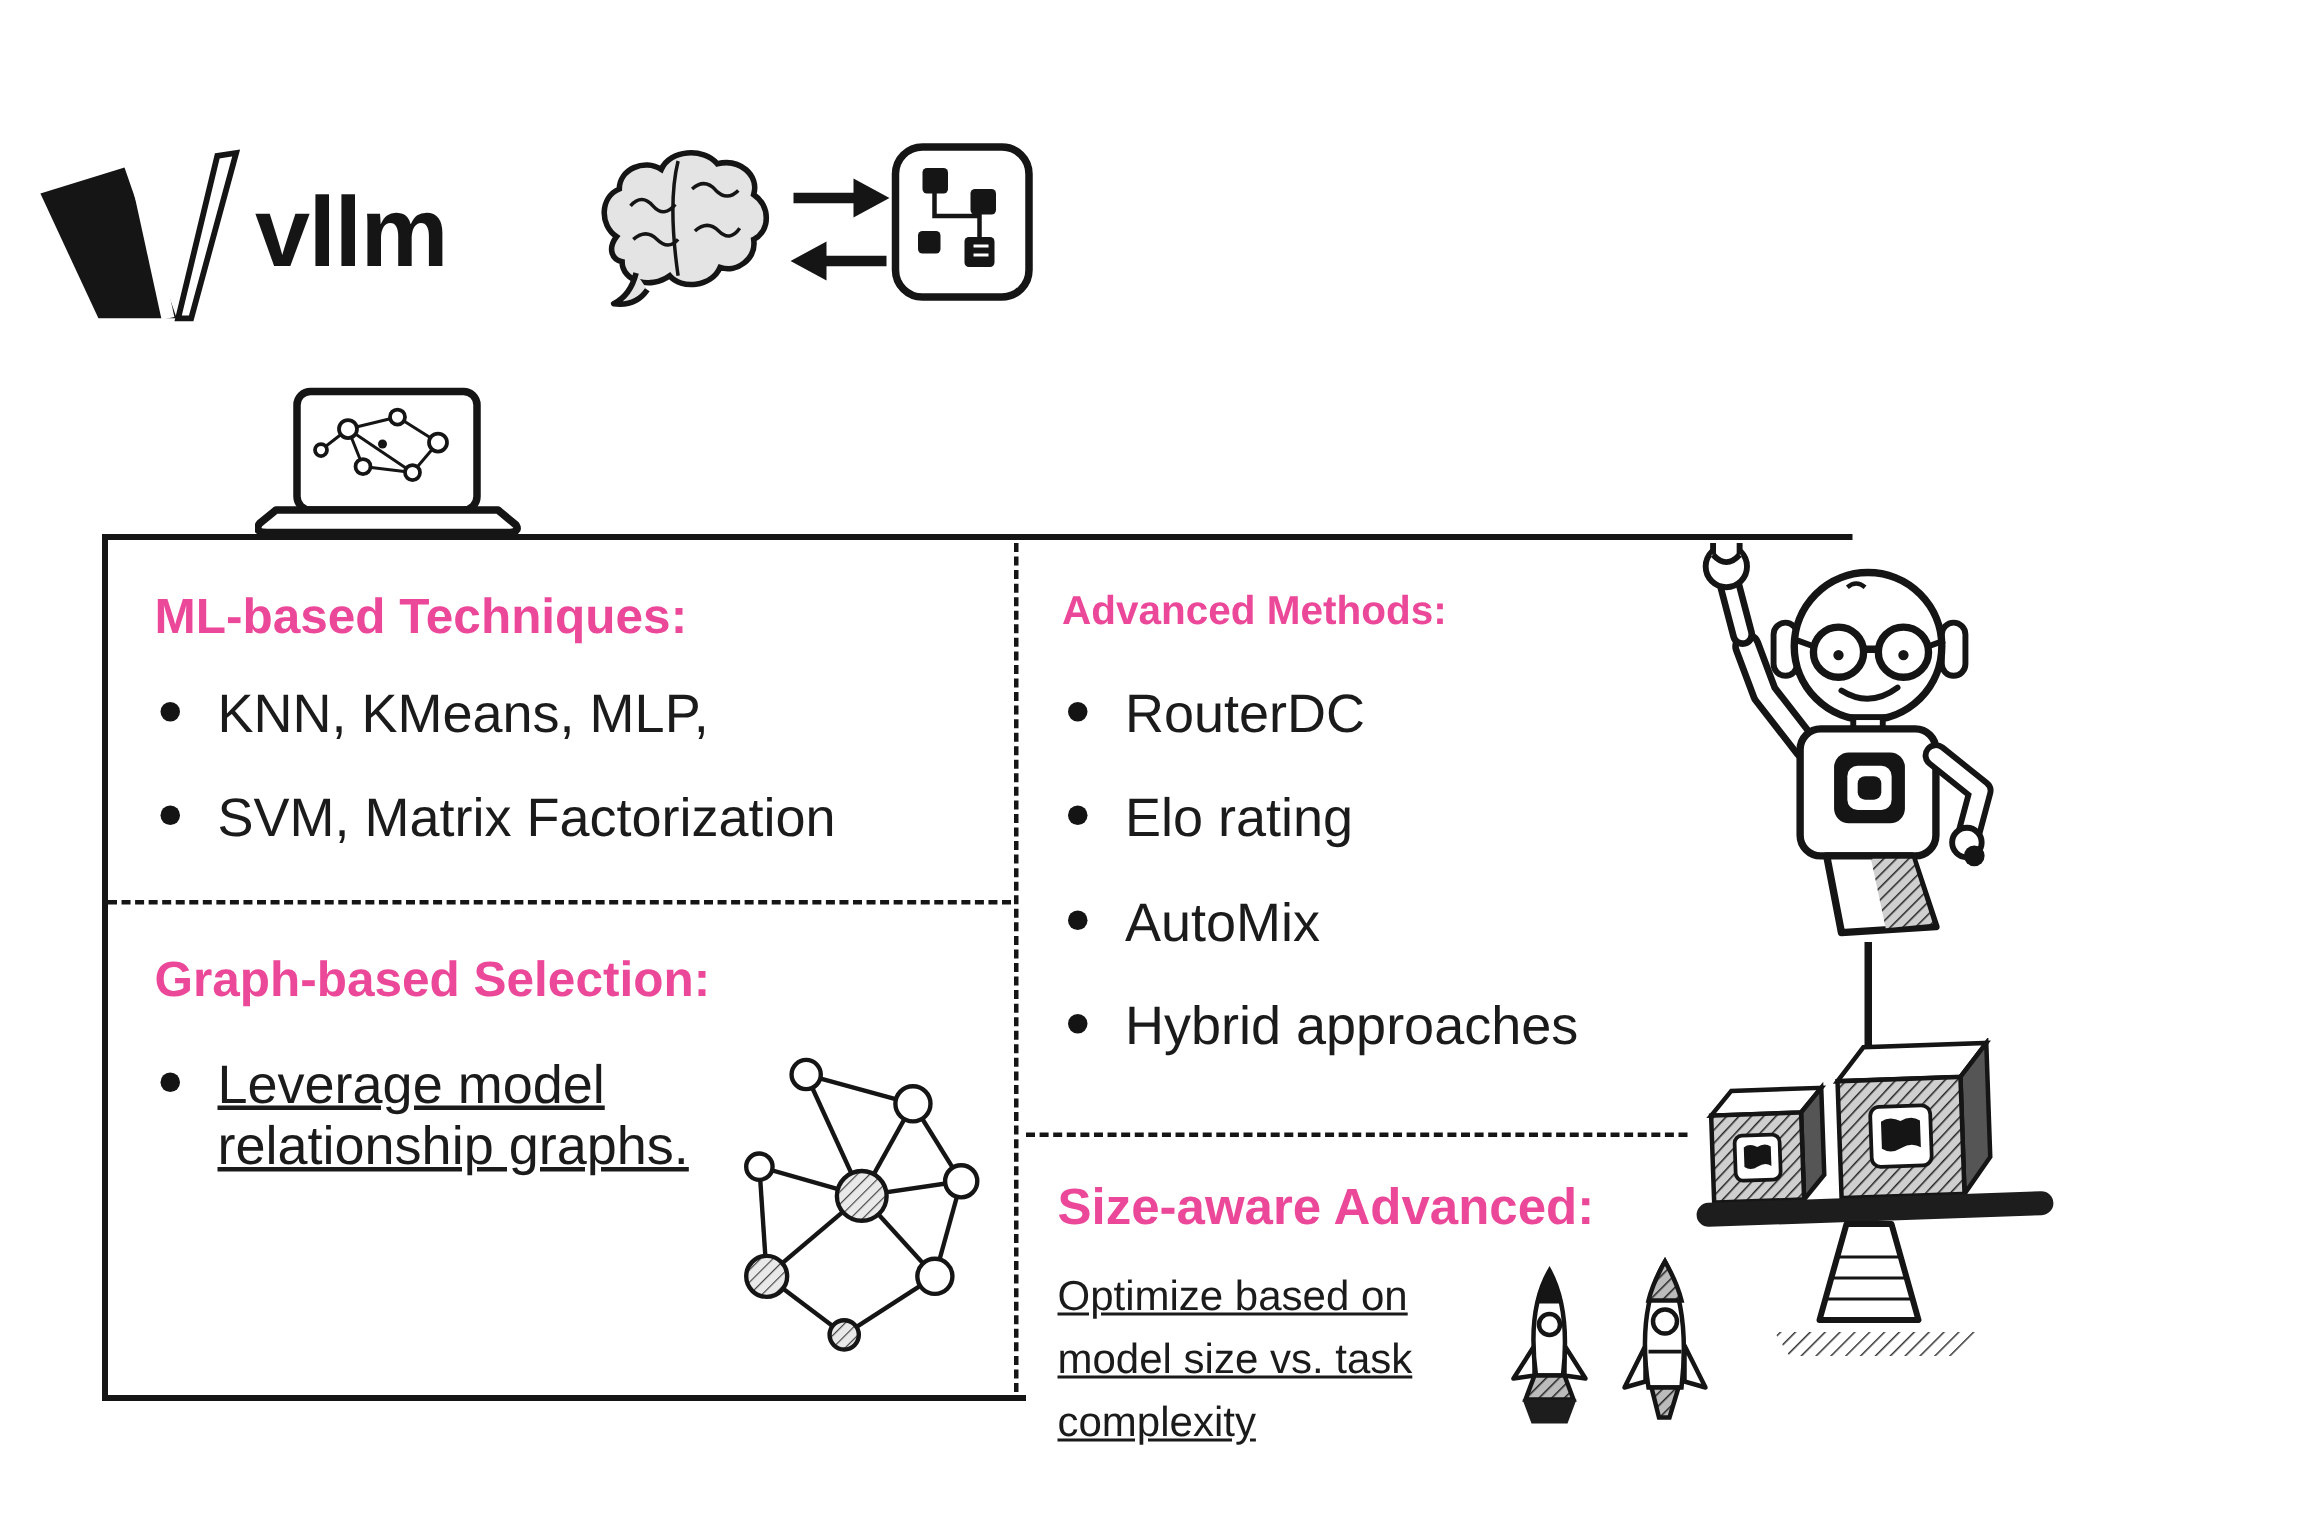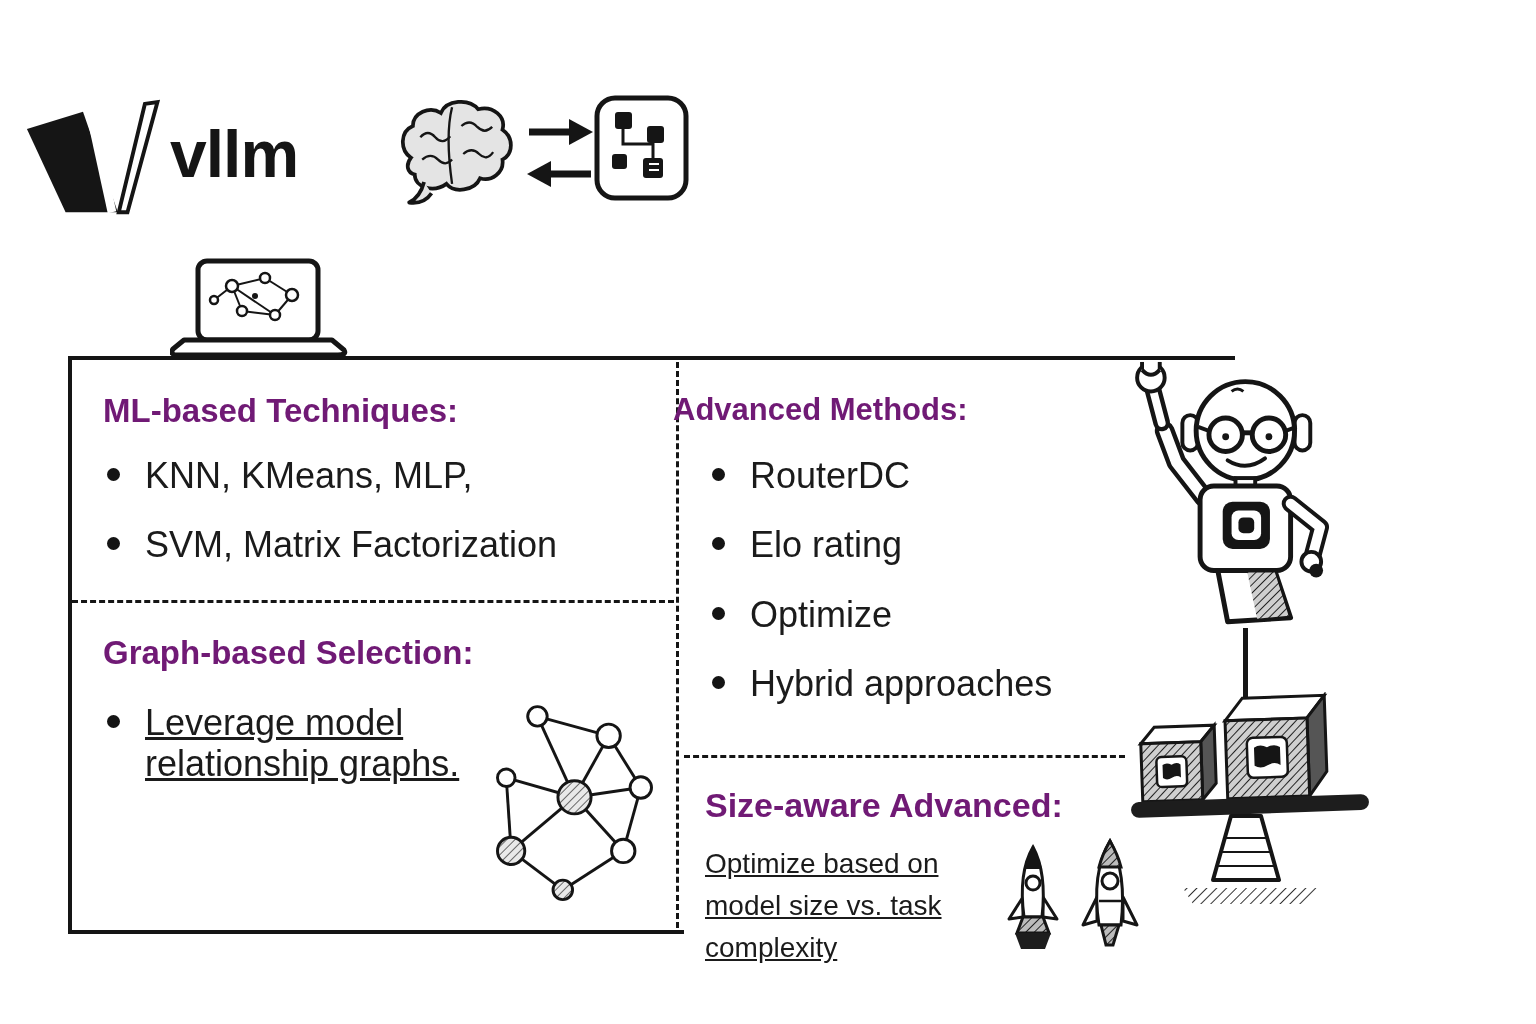--- a/index.html
+++ b/index.html
@@ -21,24 +21,24 @@
     transform:scaleX(.97);transform-origin:center;color:#1c1c1c;
   }
   
   .top-line{position:absolute;left:68px;top:356px;width:1167px;border-top:4px solid #151515;}
   .left-box{position:absolute;left:68px;top:356px;width:612px;height:574px;
     border-left:4px solid #151515;border-bottom:4px solid #151515;}
   .v-divider{position:absolute;left:676px;top:362px;height:566px;border-left:3px dashed #151515;}
   .h-divider-left{position:absolute;left:72px;top:600px;width:602px;border-top:3px dashed #151515;}
   .h-divider-right{position:absolute;left:684px;top:755px;width:441px;border-top:3px dashed #151515;}
   
-  .heading{font-weight:700;font-size:33px;color:#701a75;}
+  .heading{font-weight:700;font-size:33px;color:#ec4899;}
   .h-ml{left:103px;top:392px;}
   .h-graph{left:103px;top:634px;}
-  .h-adv{left:673px;top:392px;font-size:31px;}
+  .h-adv{left:708px;top:392px;font-size:27px;}
   .h-size{left:705px;top:786px;font-size:34px;}
   ul.bullets{list-style:none;margin:0;padding:0;}
   ul.bullets li{position:relative;padding-left:42px;margin-bottom:28px;
     font-size:36px;line-height:1.15;color:#1b1b1b;}
   ul.bullets li .dot{position:absolute;left:4px;top:13px;width:13px;height:13px;
     border-radius:50%;background:#141414;}
   .ml-list{left:103px;top:455px;width:540px;}
   .graph-list{left:103px;top:702px;width:400px;}
   .graph-list li{width:350px;line-height:1.55;text-decoration:underline;}
   .adv-list{left:708px;top:455px;width:420px;}
@@ -170,21 +170,21 @@
         <circle cx="150" cy="160" r="12" fill="#ffffff"></circle>
         <circle cx="88" cy="200" r="10" fill="url(#hn)"></circle>
       </g>
     </svg>
   </div>
 
   <div class="abs heading h-adv">Advanced Methods:</div>
   <ul class="abs bullets adv-list">
     <li><span class="dot"></span><span>RouterDC</span></li>
     <li><span class="dot"></span><span>Elo rating</span></li>
-    <li><span class="dot"></span><span>Optimize</span></li>
+    <li><span class="dot"></span><span>AutoMix</span></li>
     <li><span class="dot"></span><span>Hybrid approaches</span></li>
   </ul>
 
   <div class="abs heading h-size">Size-aware Advanced:</div>
   <div class="abs size-body">Optimize based on model size vs. task complexity</div>
 
   <div class="abs" style="left:1125px;top:360px;width:222px;height:308px;">
     <svg viewBox="0 0 225 310" width="222" height="305">
       <defs>
         <pattern id="hr" width="6" height="6" patternUnits="userSpaceOnUse" patternTransform="rotate(45)">

